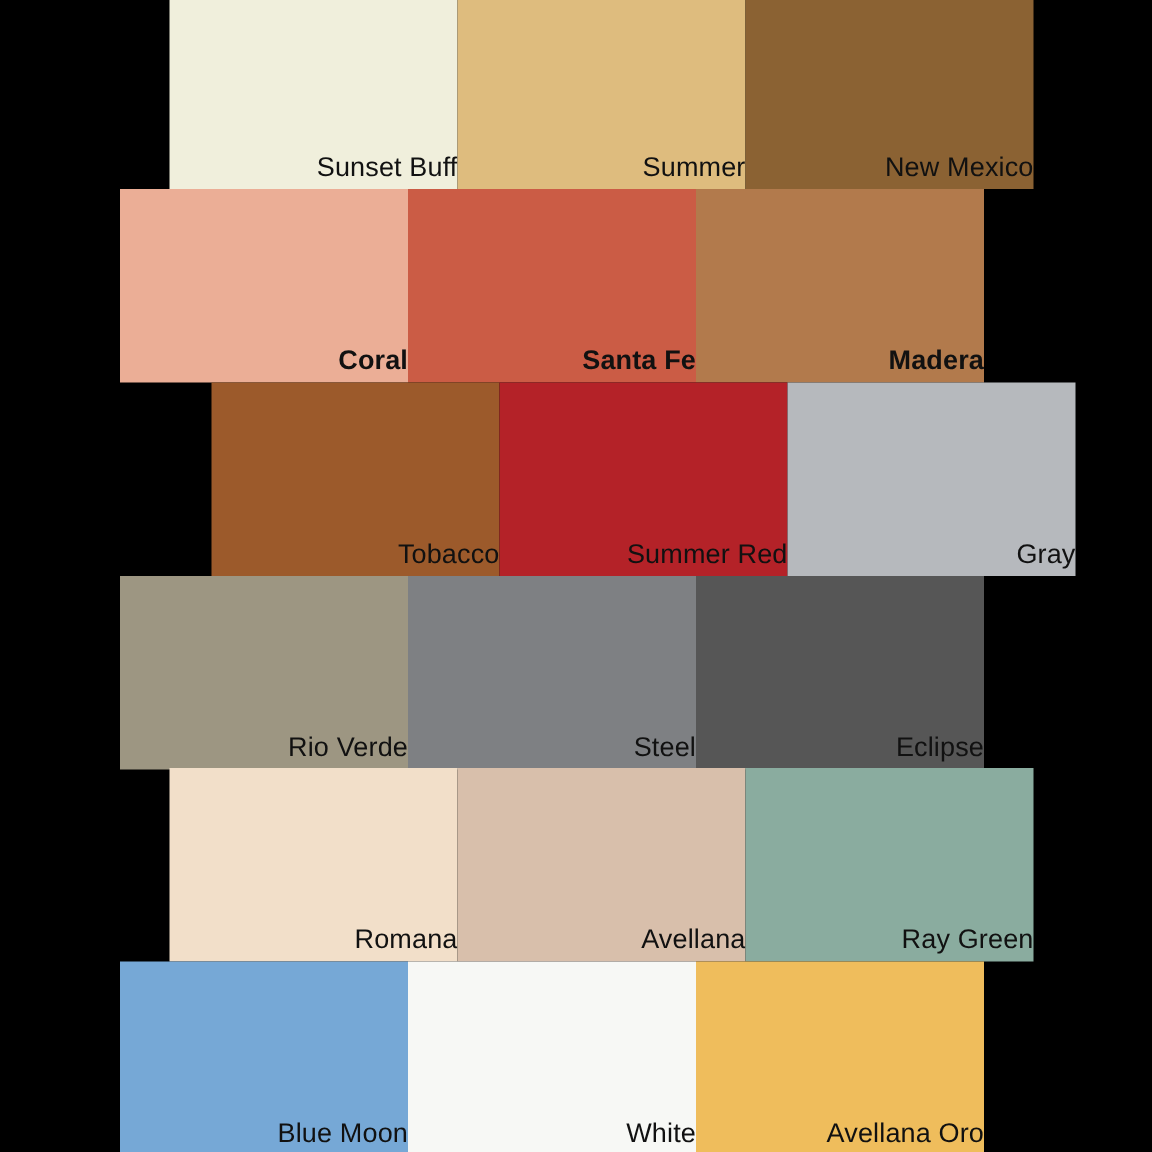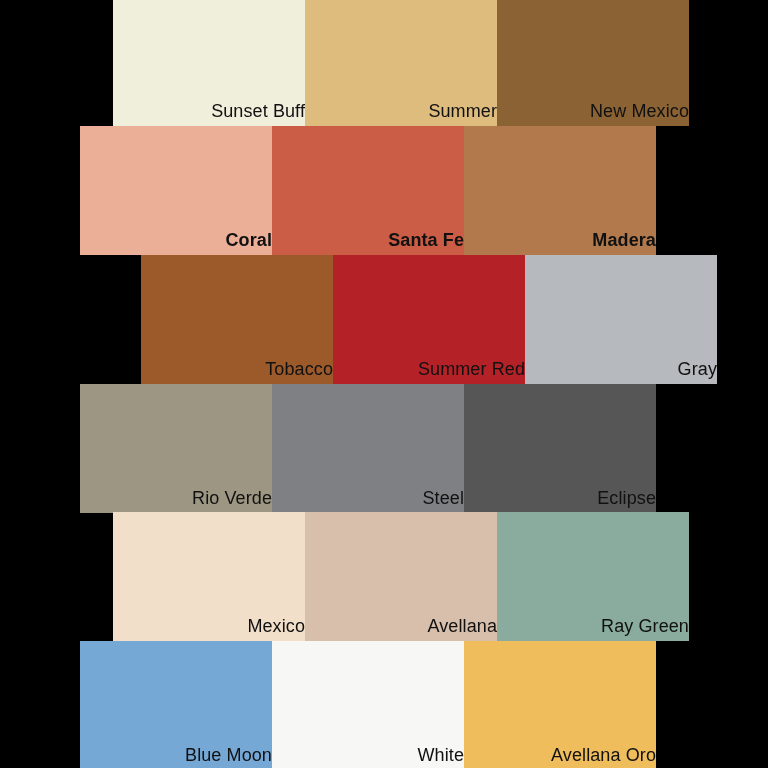--- a/index.html
+++ b/index.html
@@ -106,21 +106,21 @@
     <div class="swatch" style="background-color: rgb(126, 128, 131);">
       <span class="swatch-label" style="color: rgb(17, 17, 17);">Steel</span>
     </div>
     <div class="swatch" style="background-color: rgb(86, 86, 86);">
       <span class="swatch-label" style="color: rgb(17, 17, 17);">Eclipse</span>
     </div>
   </div>
 
   <div class="swatch-row offset-right row-5">
     <div class="swatch" style="background-color: rgb(242, 223, 201);">
-      <span class="swatch-label" style="color: rgb(17, 17, 17);">Mexico</span>
+      <span class="swatch-label" style="color: rgb(17, 17, 17);">Romana</span>
     </div>
     <div class="swatch" style="background-color: rgb(216, 191, 171);">
       <span class="swatch-label" style="color: rgb(17, 17, 17);">Avellana</span>
     </div>
     <div class="swatch" style="background-color: rgb(138, 172, 159);">
       <span class="swatch-label" style="color: rgb(17, 17, 17); margin-top: 28px;">Ray Green</span>
     </div>
   </div>
 
   <div class="swatch-row offset-left row-6">

